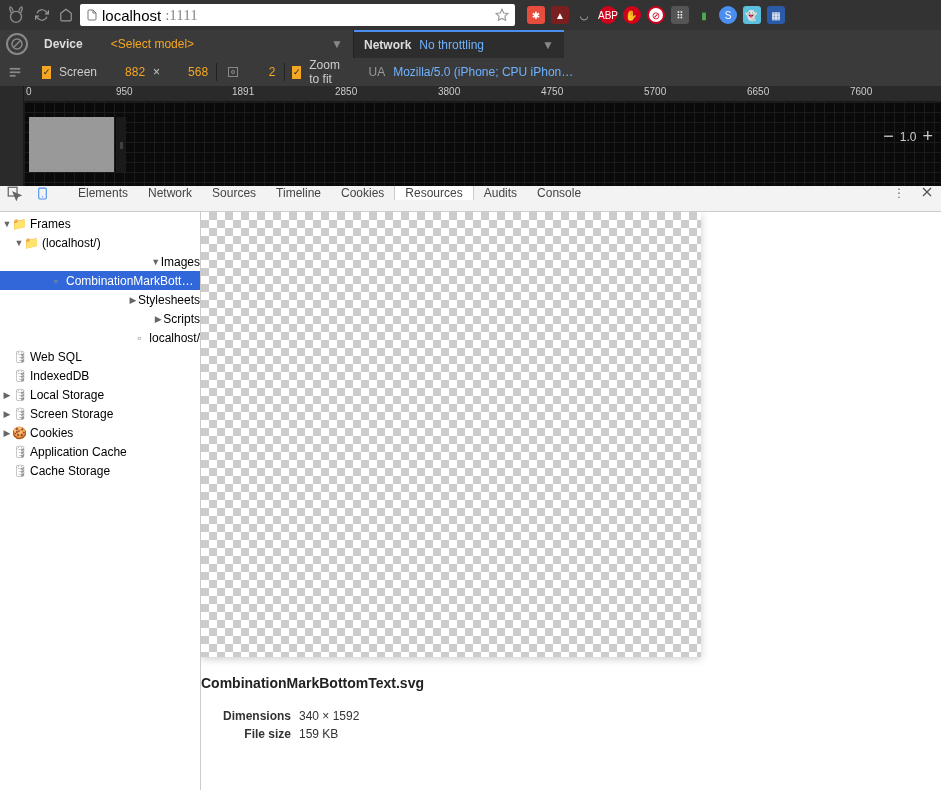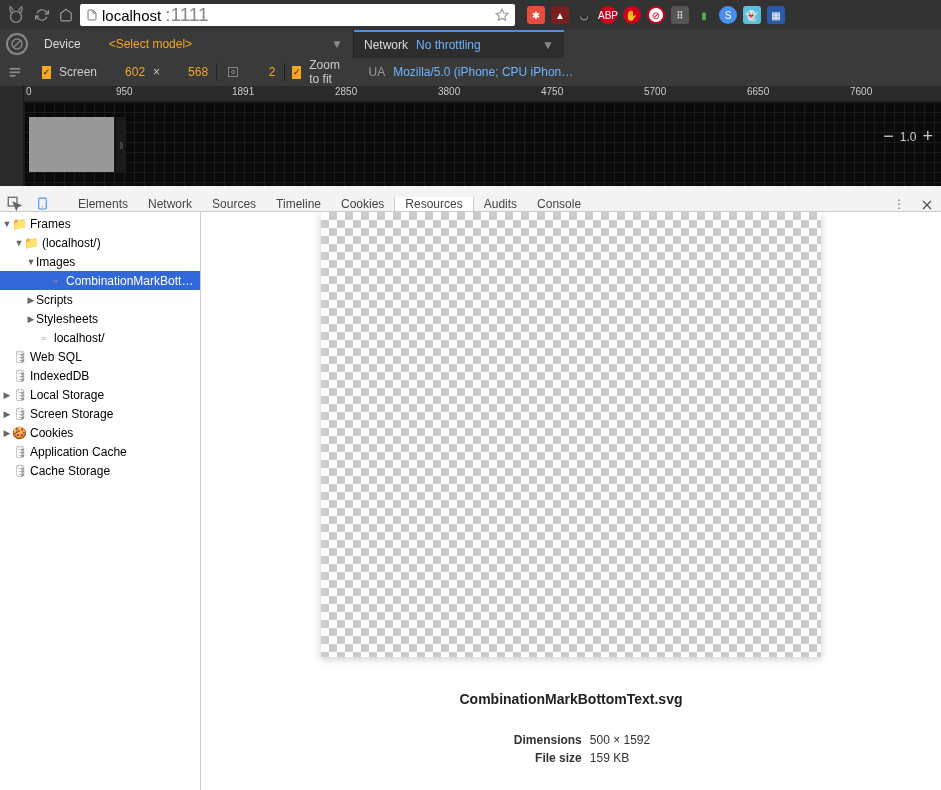--- a/index.html
+++ b/index.html
@@ -5,33 +5,33 @@
 * { margin: 0; padding: 0; box-sizing: border-box; font-family: 'Segoe UI', Arial, sans-serif; }
 body { width: 941px; height: 790px; overflow: hidden; background: #fff; }
 
 
 .browser-chrome { height: 30px; background: #333; display: flex; align-items: center; padding: 0 4px; gap: 4px; }
 .gnu-icon { width: 24px; height: 24px; color: #888; display: flex; align-items: center; justify-content: center; }
 .nav-btn { width: 20px; height: 20px; color: #888; display: flex; align-items: center; justify-content: center; cursor: pointer; }
 .url-bar { flex: 0 0 435px; height: 22px; background: #fff; display: flex; align-items: center; padding: 0 6px; gap: 4px; border-radius: 2px; }
 .url-bar .lock { width: 12px; color: #666; }
 .url-host { font-size: 15px; color: #000; }
-.url-port { font-size: 19px; color: #888; }
+.url-port { font-size: 15px; color: #888; font-family: Liberation Serif, serif; }
 .url-star { margin-left: auto; color: #888; }
 .ext-icons { display: flex; gap: 6px; margin-left: 8px; align-items: center; }
 .ext-icon { width: 18px; height: 18px; border-radius: 3px; display: flex; align-items: center; justify-content: center; font-size: 10px; color: #fff; }
 
 
 .device-bar { height: 56px; background: #3a3a3a; display: flex; flex-direction: column; color: #ccc; font-size: 12px; }
 .device-row1 { height: 28px; display: flex; align-items: center; }
 .device-row2 { height: 28px; display: flex; align-items: center; }
 .dev-cell { display: flex; align-items: center; gap: 8px; padding: 0 10px; height: 100%; }
 .dev-left { width: 355px; border-right: 1px solid #222; }
 .dev-tab { border-top: 2px solid #4a8ef0; background: #2d2d2d; padding: 4px 10px; }
-.dev-label { color: #ddd; font-weight: 400; }
+.dev-label { color: #ddd; font-weight: 700; }
 .dev-value-orange { color: #f5a623; margin-left: 20px; }
 .dev-value-blue { color: #6fb3ff; cursor: pointer; }
 .dev-check { width: 13px; height: 13px; background: #f5a623; display: inline-flex; align-items: center; justify-content: center; color: #222; font-size: 9px; }
 .dev-cancel { width: 22px; height: 22px; border-radius: 50%; border: 2px solid #888; color: #888; display: flex; align-items: center; justify-content: center; margin: 0 6px; }
 .dev-dropdown { color: #888; margin-left: auto; }
 .dev-sep { width: 1px; height: 18px; background: #222; }
 .dev-small-icon { color: #888; padding: 0 2px; }
 
 
 .ruler-area { height: 100px; background: #2a2a2a; display: flex; position: relative; }
@@ -40,21 +40,21 @@
 .ruler-top { height: 16px; background: #2a2a2a; color: #ccc; font-size: 10px; position: relative; border-bottom: 1px solid #1a1a1a; }
 .ruler-tick { position: absolute; top: 0; }
 .ruler-viewport { position: absolute; left: 24px; top: 16px; right: 0; bottom: 0; background: repeating-linear-gradient(0deg, #333 0, #333 8px, #383838 8px, #383838 9px), repeating-linear-gradient(90deg, #333 0, #333 8px, #383838 8px, #383838 9px); background-blend-mode: multiply; display: flex; align-items: center; }
 .ruler-viewport-grid { position: absolute; inset: 0; background-image: linear-gradient(#444 1px, transparent 1px), linear-gradient(90deg, #444 1px, transparent 1px); background-size: 10px 10px; opacity: 0.3; }
 .device-frame { width: 85px; height: 55px; background: #999; margin-left: 5px; position: relative; }
 .device-handle { position: absolute; right: -12px; top: 0; bottom: 0; width: 10px; background: #1a1a1a; display: flex; align-items: center; justify-content: center; }
 .device-handle::before { content: '|||'; color: #555; font-size: 8px; letter-spacing: -1px; }
 .zoom-controls { position: absolute; right: 8px; top: 40px; color: #ccc; font-size: 12px; display: flex; align-items: center; gap: 6px; }
 
 
-.devtools-tabs { height: 26px; background: #f3f3f3; border-bottom: 1px solid #ccc; display: flex; align-items: flex-end; font-size: 12px; color: #444; }
+.devtools-tabs { height: 26px; background: #f3f3f3; border-bottom: 1px solid #ccc; display: flex; align-items: flex-start; font-size: 12px; color: #444; }
 .dt-icon-btn { width: 28px; display: flex; align-items: center; justify-content: center; cursor: pointer; color: #666; }
 .dt-icon-btn.active { color: #4a8ef0; }
 .dt-tab { padding: 0 10px; display: flex; align-items: center; cursor: pointer; }
 .dt-tab.active { background: #fff; border-left: 1px solid #ccc; border-right: 1px solid #ccc; }
 .dt-spacer { flex: 1; }
 .dt-close { width: 28px; display: flex; align-items: center; justify-content: center; cursor: pointer; }
 
 
 .devtools-body { display: flex; height: 578px; }
 .sidebar { width: 201px; background: #fff; border-right: 1px solid #ccc; font-size: 12px; overflow-y: auto; padding-top: 2px; }
@@ -63,36 +63,36 @@
 .tree-arrow { width: 10px; display: inline-flex; justify-content: center; color: #666; font-size: 9px; }
 .tree-arrow.expanded::before { content: '▼'; }
 .tree-arrow.collapsed::before { content: '▶'; }
 .tree-icon { width: 16px; height: 14px; display: inline-flex; align-items: center; justify-content: center; margin-right: 2px; }
 .folder-icon { color: #e8b14a; }
 .db-icon { color: #999; }
 .cookie-icon { color: #c7a04a; }
 .file-icon { color: #999; }
 .indent-0 { padding-left: 2px; }
 .indent-1 { padding-left: 14px; }
-.indent-2 { padding-left: 26px; }
+.indent-2 { padding-left: 26px; justify-content: flex-end; }
 .indent-3 { padding-left: 38px; }
 
 
-.preview { flex: 1; background: #fff; display: flex; flex-direction: column; align-items: center; overflow-y: auto; padding-bottom: 20px; gap: 16px; }
+.preview { flex: 1; background: #fff; display: flex; flex-direction: column; overflow-y: auto; padding-bottom: 20px; }
 .preview-img { width: 500px; height: 445px; margin-top: 0; background-image:
   linear-gradient(45deg, #ccc 25%, transparent 25%),
   linear-gradient(-45deg, #ccc 25%, transparent 25%),
   linear-gradient(45deg, transparent 75%, #ccc 75%),
   linear-gradient(-45deg, transparent 75%, #ccc 75%);
   background-size: 16px 16px;
   background-position: 0 0, 0 8px, 8px -8px, -8px 0px;
   box-shadow: 0 2px 8px rgba(0,0,0,0.2);
 }
 .preview-title { font-size: 14px; font-weight: bold; margin-top: 18px; color: #222; }
-.preview-meta { margin-top: 8px; font-size: 12px; }
+.preview-meta { margin-top: 16px; font-size: 12px; }
 .meta-row { display: flex; gap: 8px; line-height: 18px; }
 .meta-label { width: 90px; text-align: right; font-weight: bold; color: #333; }
 .meta-value { color: #333; }
 .meta-value.link { color: #1a5fd8; cursor: pointer; }
 
 svg { display: block; }
 </style>
 </head>
 <body>
 
@@ -167,21 +167,21 @@
     <span class="dev-small-icon" style="margin-left:6px">
       <svg width="14" height="14" viewBox="0 0 24 24" fill="#888">
           <rect x="3" y="5" width="18" height="3"></rect>
           <rect x="3" y="11" width="18" height="3"></rect>
           <rect x="3" y="17" width="10" height="3"></rect>
         </svg>
     </span>
     <div class="dev-cell" style="flex:0 0 334px;padding-left:18px">
       <span class="dev-check">✓</span>
       <span>Screen</span>
-      <span class="dev-value-orange">602</span>
+      <span class="dev-value-orange">882</span>
       <span>×</span>
       <span class="dev-value-orange">568</span>
       <span class="dev-sep"></span>
       <span class="dev-small-icon">
         <svg width="12" height="12" viewBox="0 0 24 24" fill="none" stroke="#888" stroke-width="2">
             <rect x="3" y="3" width="18" height="18"></rect>
             <circle cx="12" cy="12" r="3"></circle>
           </svg>
       </span>
       <span class="dev-value-orange">2</span>
@@ -272,25 +272,25 @@
         <span class="tree-arrow expanded"></span>
         <span>Images</span>
       </div>
     <div class="tree-item indent-3 selected">
         <span class="tree-arrow"></span>
         <span class="tree-icon file-icon">▫</span>
         <span>CombinationMarkBott…</span>
       </div>
     <div class="tree-item indent-2">
         <span class="tree-arrow collapsed"></span>
+        <span>Stylesheets</span>
+      </div>
+    <div class="tree-item indent-2">
+        <span class="tree-arrow collapsed"></span>
         <span>Scripts</span>
-      </div>
-    <div class="tree-item indent-2">
-        <span class="tree-arrow collapsed"></span>
-        <span>Stylesheets</span>
       </div>
     <div class="tree-item indent-2">
         <span class="tree-arrow"></span>
         <span class="tree-icon file-icon">▫</span>
         <span>localhost/</span>
       </div>
     <div class="tree-item indent-0">
         <span class="tree-arrow"></span>
         <span class="tree-icon db-icon">🛢</span>
         <span>Web SQL</span>
@@ -326,21 +326,21 @@
         <span>Cache Storage</span>
       </div>
   </div>
 
   <div class="preview">
     <div class="preview-img"></div>
     <div class="preview-title">CombinationMarkBottomText.svg</div>
     <div class="preview-meta">
       <div class="meta-row">
           <span class="meta-label">Dimensions</span>
-          <span class="meta-value">500 × 1592</span>
+          <span class="meta-value">340 × 1592</span>
         </div>
       <div class="meta-row">
           <span class="meta-label">File size</span>
           <span class="meta-value">159 KB</span>
         </div>
     </div>
   </div>
 </div>
 
 </body></html>

